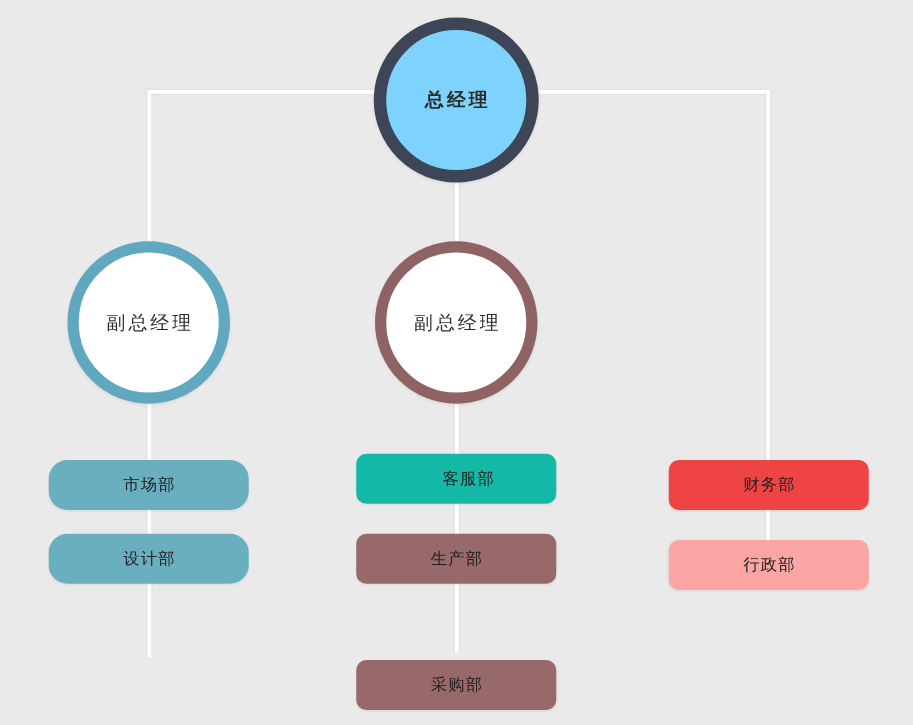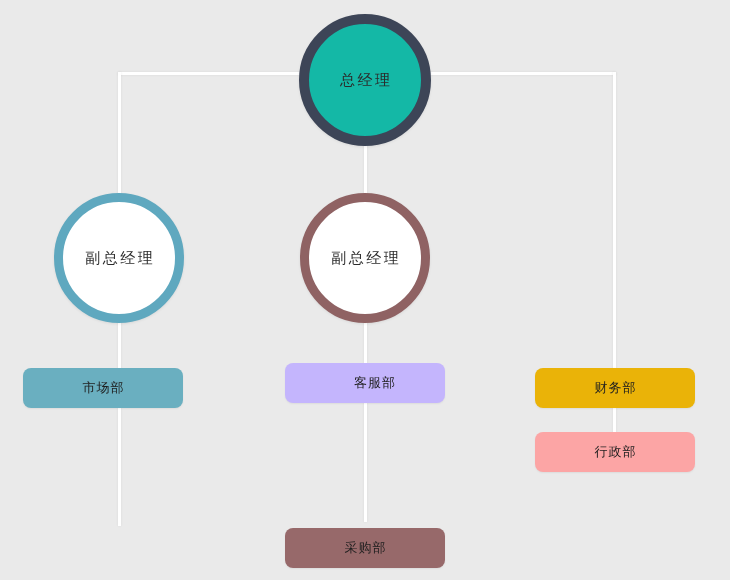--- a/index.html
+++ b/index.html
@@ -81,21 +81,21 @@
     box-shadow: 0 1px 2px rgba(0,0,0,0.06);
   }
   .dept-box .dept-label {
     font-size: 13px;
     letter-spacing: 1px;
     text-indent: 1px;
     color: #1f1f1f;
     white-space: nowrap;
   }
 
-  .col-left   { left: 23px;  }
+  .col-left   { left: 39px; border-radius: 15px;  }
   .col-mid    { left: 285px; }
   .col-right  { left: 535px; }
 </style>
 </head>
 <body>
 
 <div id="org-chart" style="background: rgb(234, 234, 234);">
 
   <div class="conn conn-h" style="left: 118px; top: 72px; width: 498px; background: rgb(255, 255, 255);"></div>
 
@@ -104,43 +104,49 @@
   <div class="conn conn-v" style="left: 118px; top: 72px; height: 128px; background: rgb(255, 255, 255);"></div>
 
   <div class="conn conn-v" style="left: 613px; top: 72px; height: 300px; background: rgb(255, 255, 255);"></div>
 
   <div class="conn conn-v" style="left: 118px; top: 316px; height: 210px; background: rgb(255, 255, 255);"></div>
 
   <div class="conn conn-v" style="left: 364px; top: 316px; height: 206px; background: rgb(255, 255, 255);"></div>
 
   <div class="conn conn-v" style="left: 613px; top: 368px; height: 90px; background: rgb(255, 255, 255);"></div>
 
-  <div class="node-circle" id="circle-ceo" style="border-color: rgb(61, 69, 87); background-color: #14b8a6;">
+  <div class="node-circle" id="circle-ceo" style="border-color: rgb(61, 69, 87); background-color: #7dd3fc; font-weight: bold;">
     <span class="node-label">总经理</span>
   </div>
 
   <div class="node-circle" id="circle-vp-left" style="border-color: rgb(95, 168, 191); background-color: rgb(255, 255, 255);">
     <span class="node-label">副总经理</span>
   </div>
 
   <div class="node-circle" id="circle-vp-mid" style="border-color: rgb(143, 98, 99); background-color: rgb(255, 255, 255);">
     <span class="node-label">副总经理</span>
   </div>
 
   <div class="dept-box col-left" style="top: 368px; background-color: rgb(106, 175, 192);">
     <span class="dept-label">市场部</span>
   </div>
+  <div class="dept-box col-left" style="top: 427px; background-color: rgb(106, 175, 192);">
+    <span class="dept-label">设计部</span>
+  </div>
 
-  <div class="dept-box col-mid" style="top: 363px; background-color: #c4b5fd; padding-left: 19px;">
+  <div class="dept-box col-mid" style="top: 363px; background-color: #14b8a6; padding-left: 19px;">
     <span class="dept-label">客服部</span>
+  </div>
+  <div class="dept-box col-mid" style="top: 427px; background-color: rgb(151, 105, 106);">
+    <span class="dept-label">生产部</span>
   </div>
   <div class="dept-box col-mid" style="top: 492px; background-color: rgb(151, 105, 106); margin-top: 36px;">
     <span class="dept-label">采购部</span>
   </div>
 
-  <div class="dept-box col-right" style="top: 368px; background-color: #eab308;">
+  <div class="dept-box col-right" style="top: 368px; background-color: #ef4444;">
     <span class="dept-label">财务部</span>
   </div>
   <div class="dept-box col-right" style="top: 432px; background-color: #fca5a5;">
     <span class="dept-label">行政部</span>
   </div>
 
 </div>
 
 </body></html>

